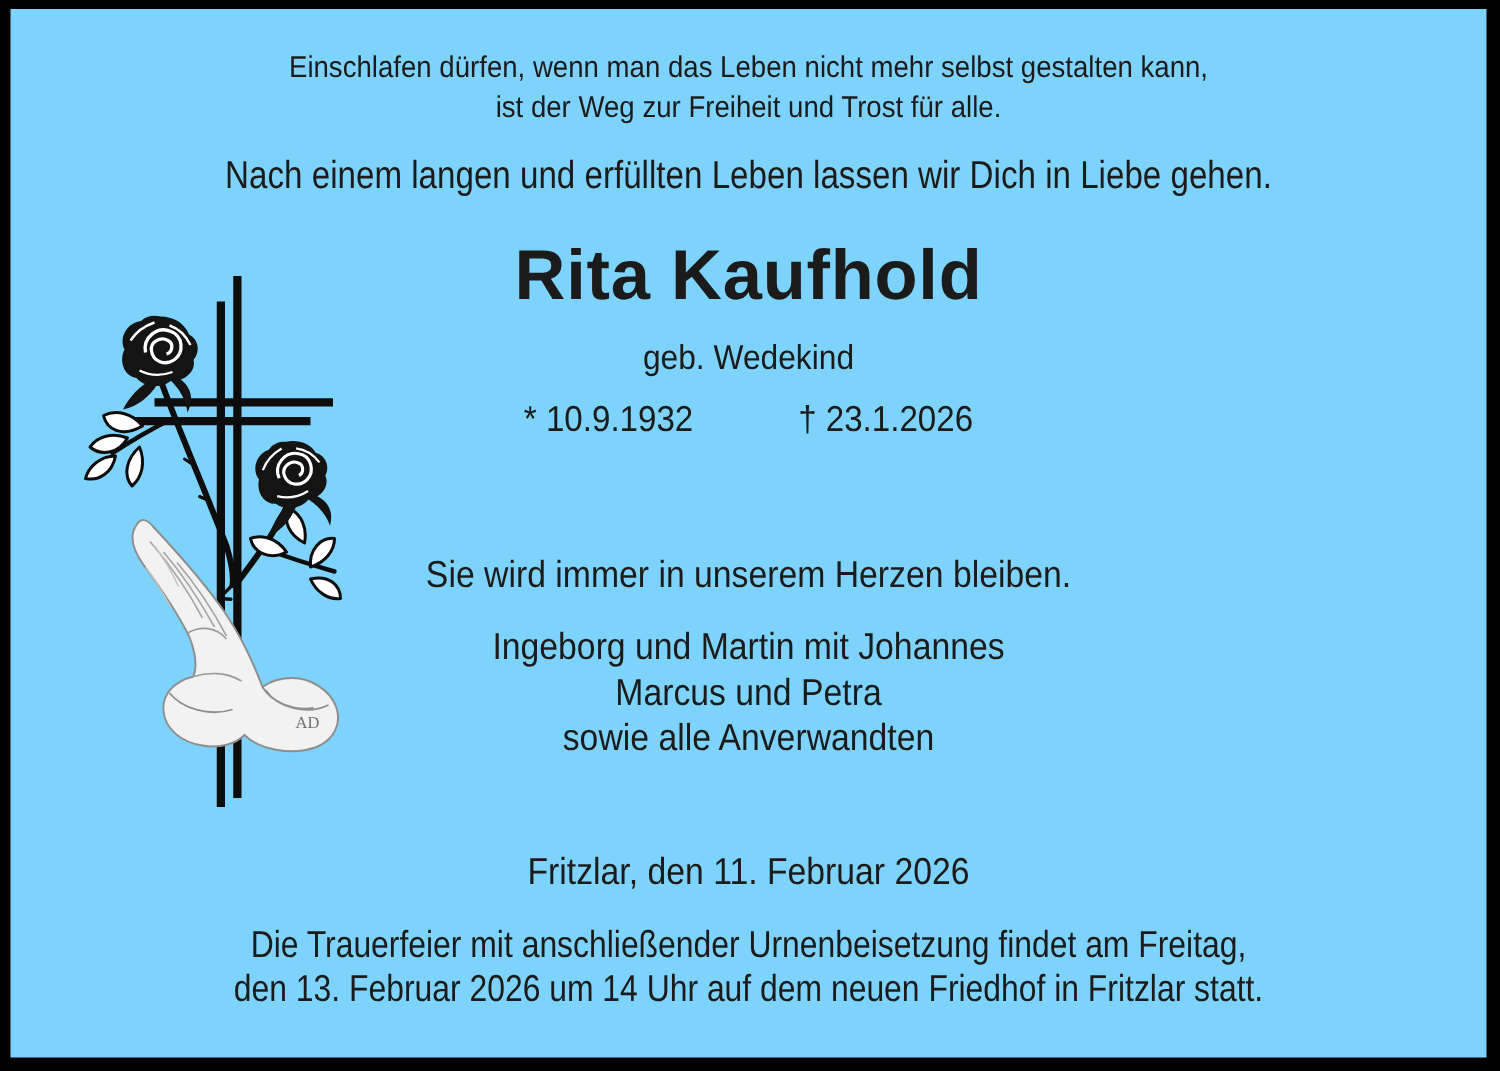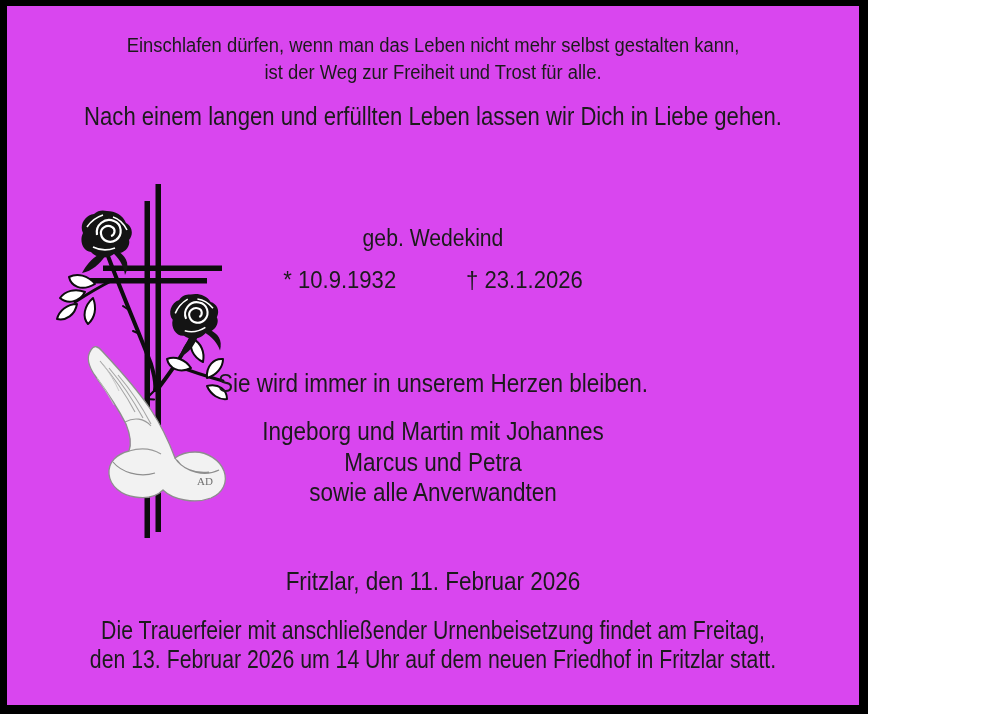--- a/index.html
+++ b/index.html
@@ -1,20 +1,20 @@
 <!DOCTYPE html>
 <html><head>
 <meta charset="utf-8">
 <style>
   html,body{margin:0;padding:0;background:#ffffff;}
   .page{
     position:relative;
-    width:868px;height:714px;
+    width:1000px;height:714px;
     box-sizing:border-box;
-    background:#d946ef;
+    background:#7dd3fc;
     border-style:solid;border-color:#000000;
     border-width:6px 9px 9px 7px;
     overflow:hidden;
     font-family:"Liberation Sans", sans-serif;
     color:#1b1b1b;
   }
   .t{position:absolute;left:0;right:0;text-align:center;white-space:nowrap;}
   .sx85{transform:scaleX(.85);}
   .sx90{transform:scaleX(.90);}
   .sx92{transform:scaleX(.92);}
@@ -34,20 +34,21 @@
 
 <div class="page">
 
   <div class="t epigraph sx92">
     <div>Einschlafen dürfen, wenn man das Leben nicht mehr selbst gestalten kann,</div>
     <div>ist der Weg zur Freiheit und Trost für alle.</div>
   </div>
 
   <div class="t intro sx85">Nach einem langen und erfüllten Leben lassen wir Dich in Liebe gehen.</div>
 
+  <div class="t name">Rita Kaufhold</div>
 
   <div class="t maiden sx92">geb. Wedekind</div>
 
   <div class="t dates sx92">
     <span>* 10.9.1932</span>
     <span>† 23.1.2026</span>
   </div>
 
   <svg class="illustration" viewBox="0 0 215 385" aria-hidden="true">
 

